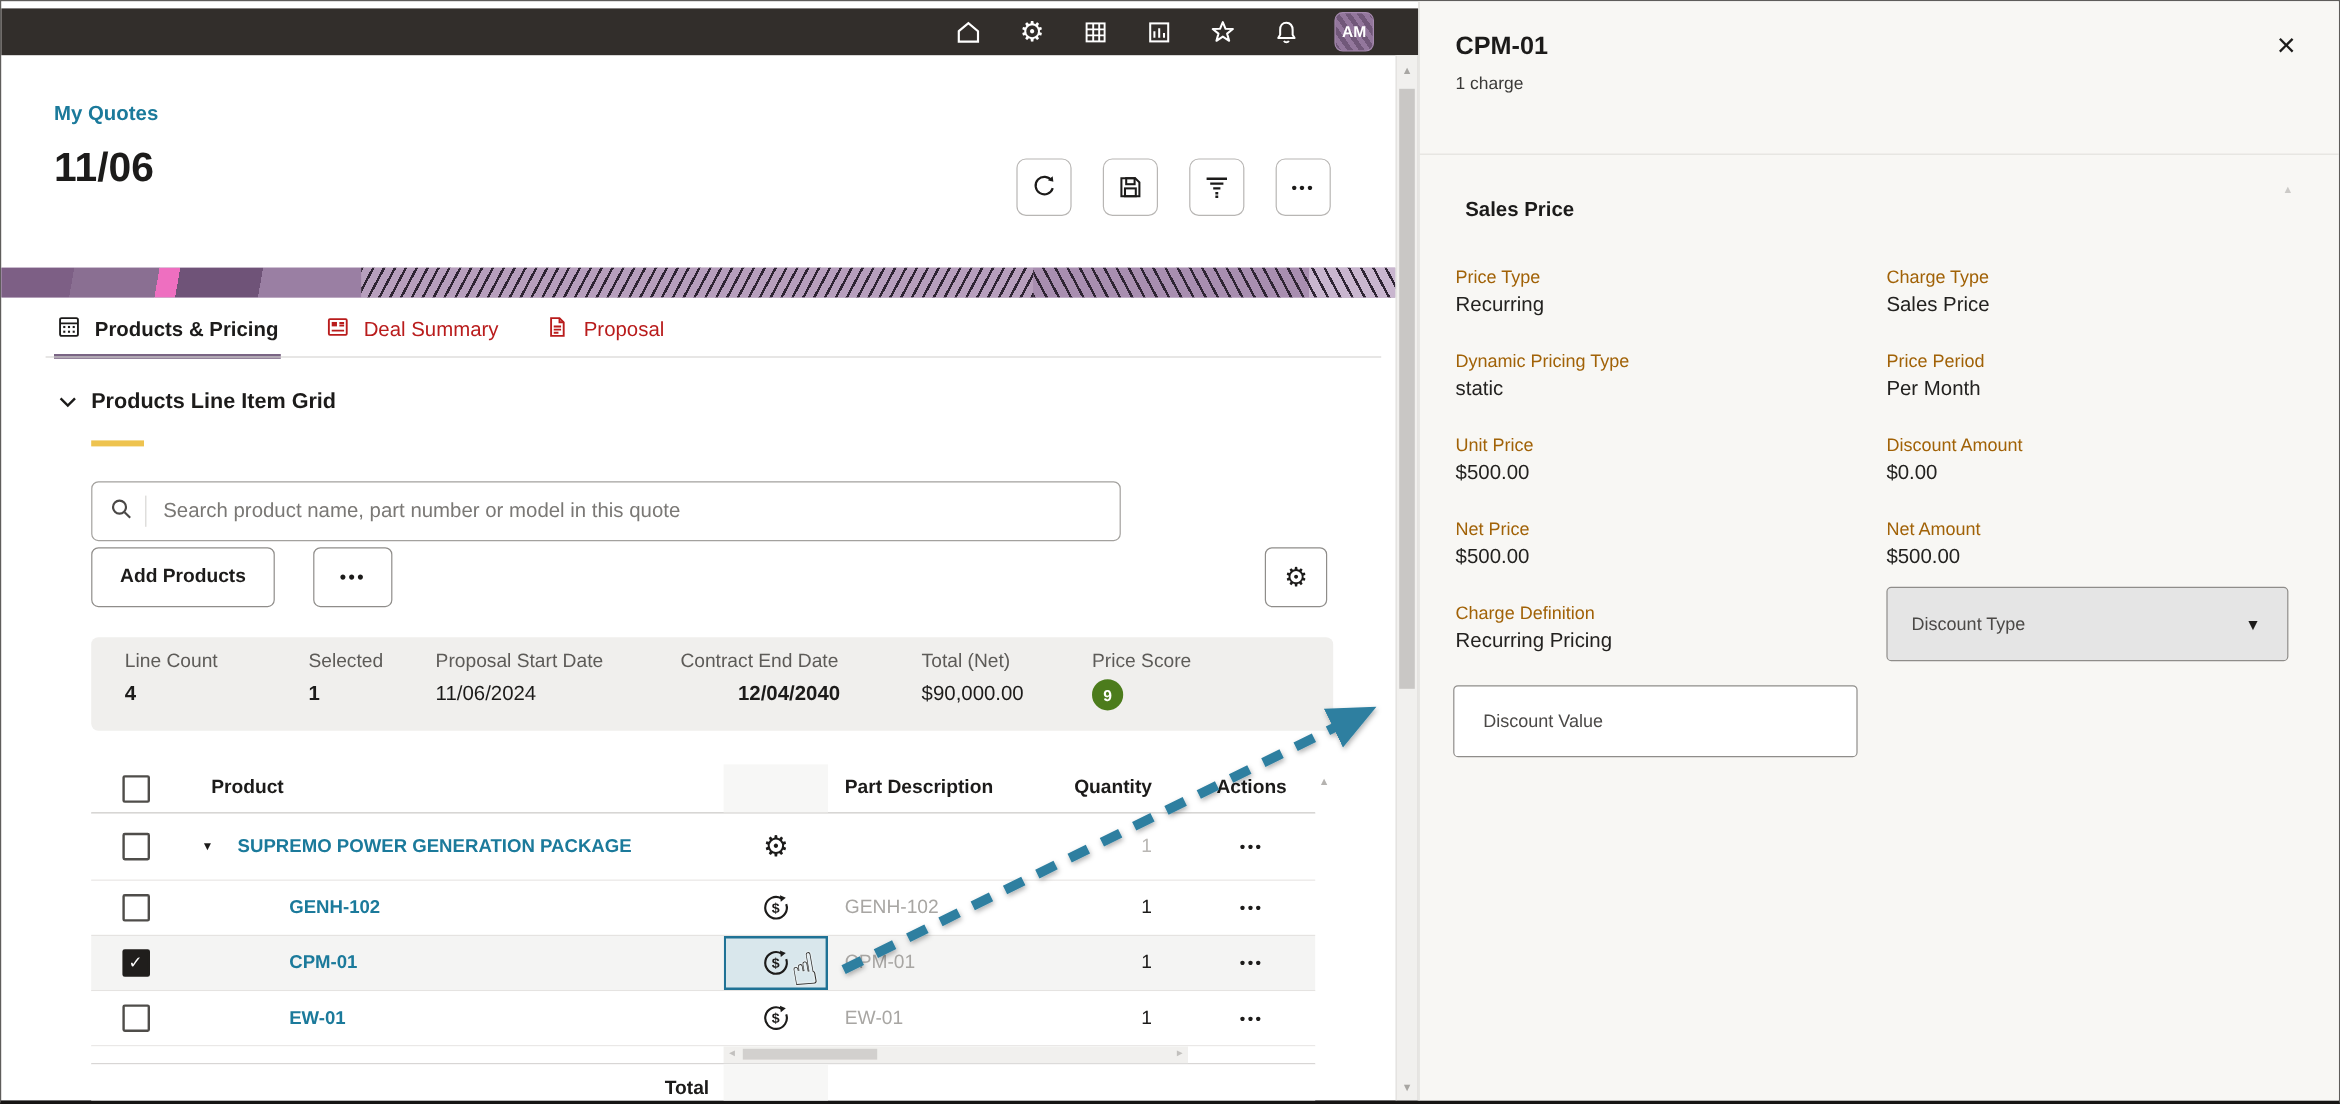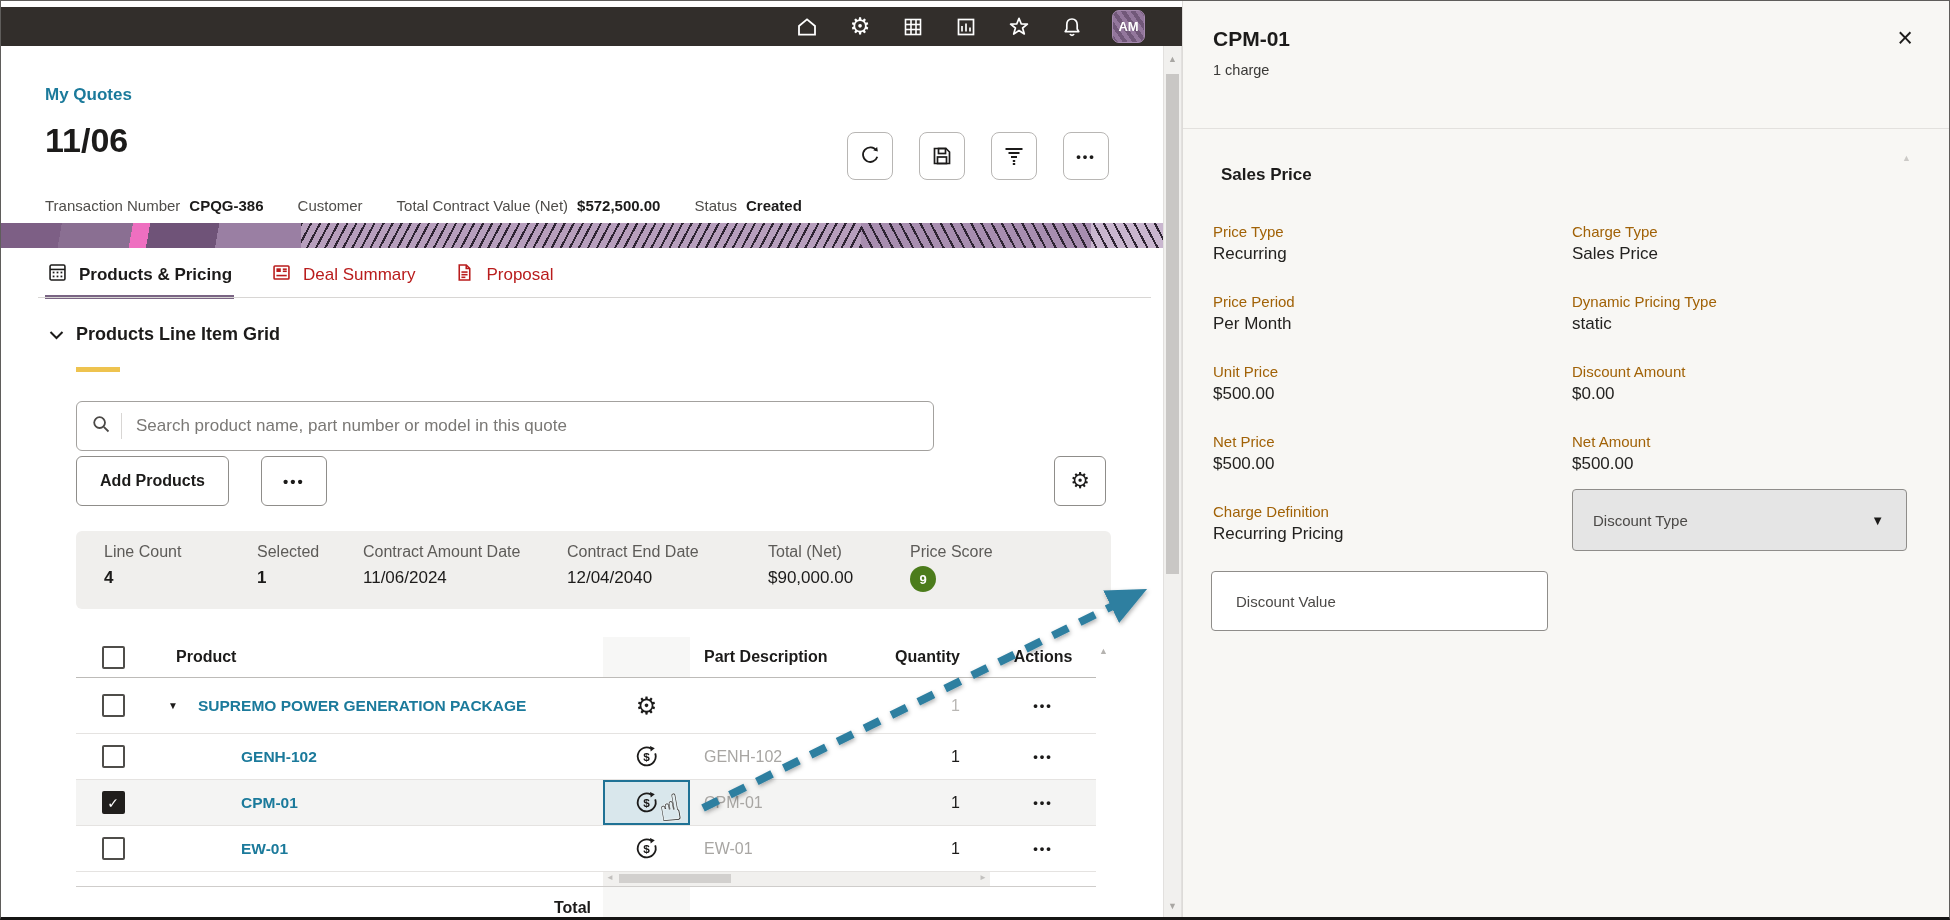--- a/index.html
+++ b/index.html
@@ -188,26 +188,20 @@
         <line x1="3.5" y1="5" x2="20.5" y2="5"></line>
           <line x1="6.5" y1="9" x2="17.5" y2="9"></line>
         <line x1="9" y1="13" x2="15" y2="13"></line>
           <line x1="10.8" y1="17" x2="13.2" y2="17"></line>
           <line x1="10.8" y1="20" x2="13.2" y2="20"></line>
         </svg>
     </div>
     <div class="sq-btn" style="font-size:13px;letter-spacing:2px;font-weight:bold;">•••</div>
   </div>
 
-  <div class="meta">
-    <span><span>Transaction Number</span><b>CPQG-386</b></span>
-    <span><span>Customer</span></span>
-    <span><span>Total Contract Value (Net)</span><b>$572,500.00</b></span>
-    <span><span>Status</span><b>Created</b></span>
-  </div>
 
   <div class="banner">
       <div class="b1"></div>
       <div class="b2"></div>
       <div class="b3"></div>
     </div>
 
   <div class="tabs">
     <div class="tab active">
       <span>
@@ -281,26 +275,26 @@
   <div class="summary">
     <div class="sum-item" style="left:28px;">
         <div class="lbl">Line Count</div>
         <div class="val">4</div>
       </div>
     <div class="sum-item" style="left:181px;">
         <div class="lbl">Selected</div>
         <div class="val">1</div>
       </div>
     <div class="sum-item" style="left:287px;">
-        <div class="lbl">Contract Amount Date</div>
+        <div class="lbl">Proposal Start Date</div>
         <div class="val" style="font-weight:normal;">11/06/2024</div>
       </div>
     <div class="sum-item" style="left:491px;">
         <div class="lbl">Contract End Date</div>
-        <div class="val" style="font-weight:normal;">12/04/2040</div>
+        <div class="val" style="font-weight:bold;margin-left:48px;">12/04/2040</div>
       </div>
     <div class="sum-item" style="left:692px;">
         <div class="lbl">Total (Net)</div>
         <div class="val" style="font-weight:normal;">$90,000.00</div>
       </div>
     <div class="sum-item" style="left:834px;">
         <div class="lbl">Price Score</div>
         <div class="badge">9</div>
       </div>
   </div>
@@ -426,26 +420,26 @@
     <div class="fields">
       <div class="field">
           <div class="flbl">Price Type</div>
           <div class="fval">Recurring</div>
         </div>
       <div class="field">
           <div class="flbl">Charge Type</div>
           <div class="fval">Sales Price</div>
         </div>
       <div class="field">
+          <div class="flbl">Dynamic Pricing Type</div>
+          <div class="fval">static</div>
+        </div>
+      <div class="field">
           <div class="flbl">Price Period</div>
           <div class="fval">Per Month</div>
-        </div>
-      <div class="field">
-          <div class="flbl">Dynamic Pricing Type</div>
-          <div class="fval">static</div>
         </div>
       <div class="field">
           <div class="flbl">Unit Price</div>
           <div class="fval">$500.00</div>
         </div>
       <div class="field">
           <div class="flbl">Discount Amount</div>
           <div class="fval">$0.00</div>
         </div>
       <div class="field">

